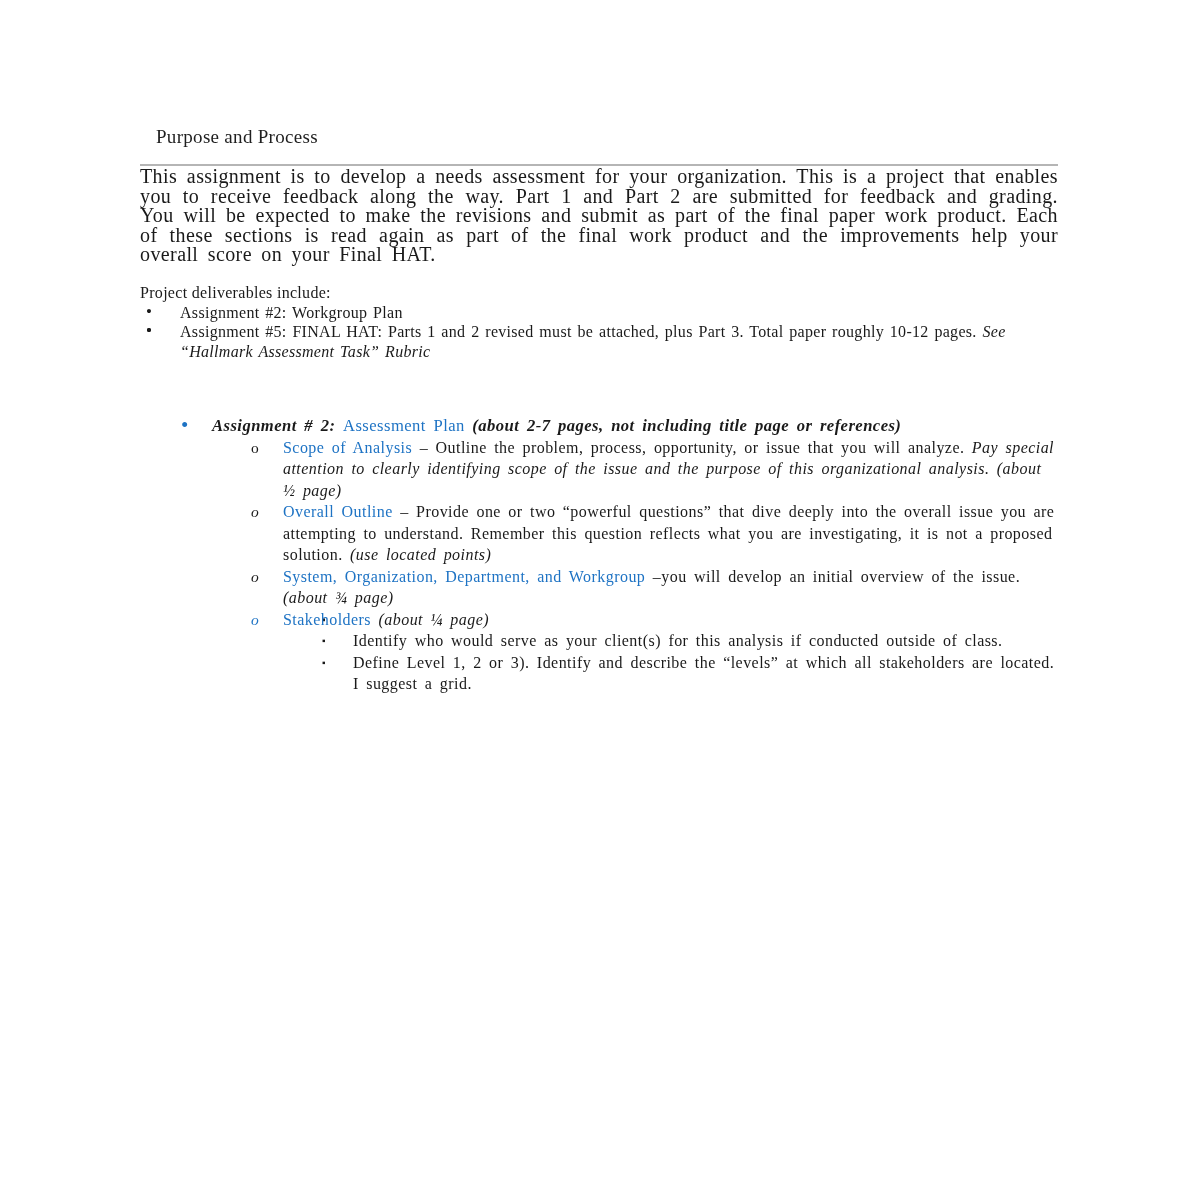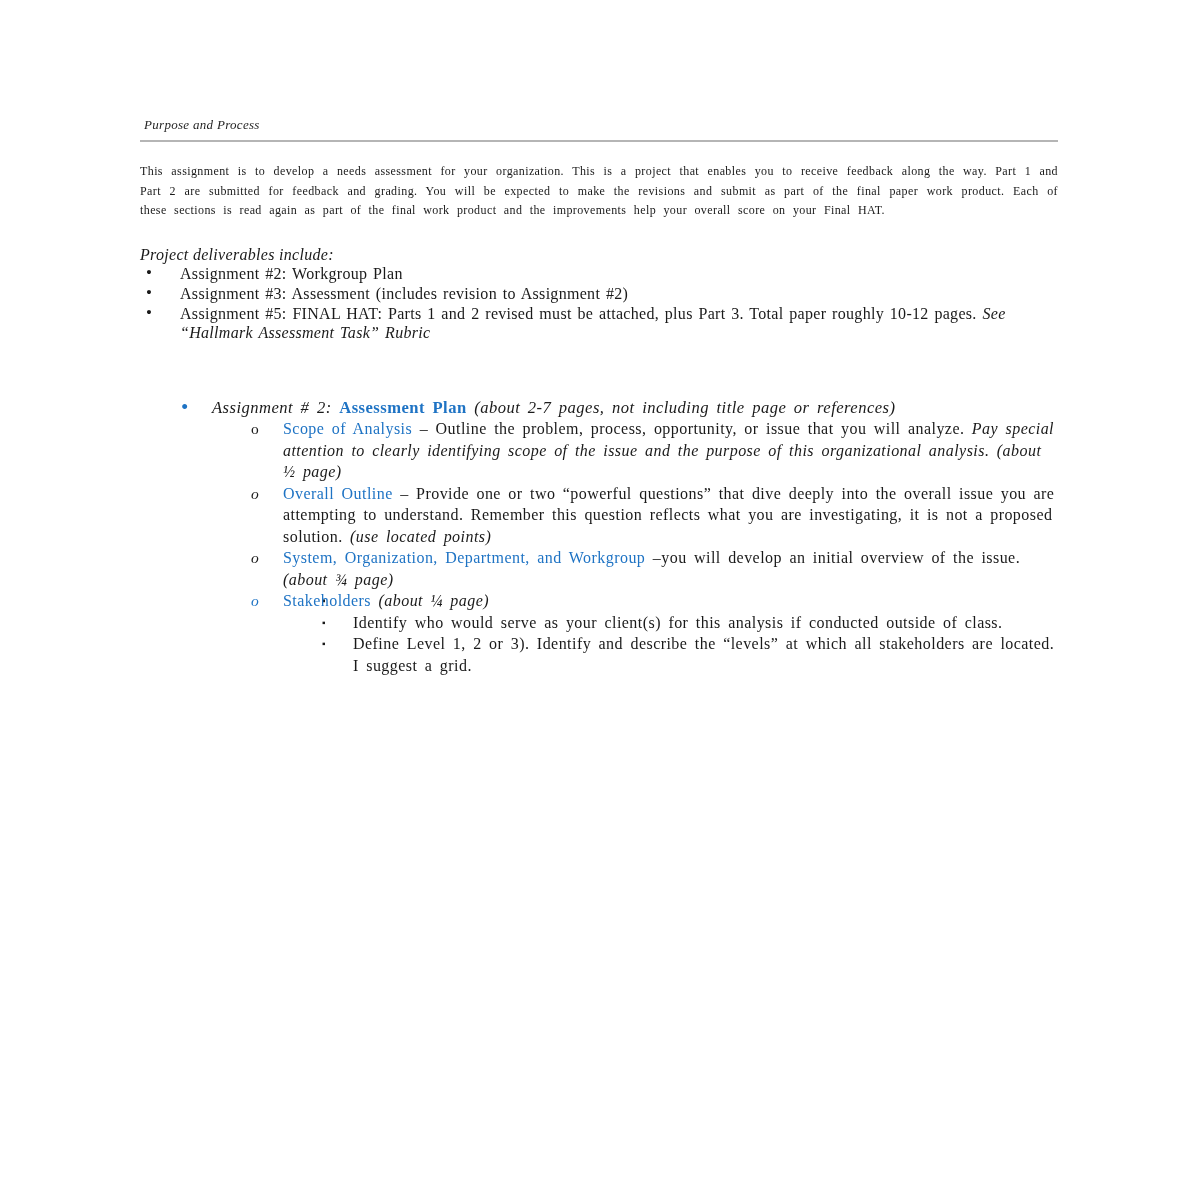--- a/index.html
+++ b/index.html
@@ -12,66 +12,64 @@
     color: #1a1a1a;
     overflow: hidden;
   }
   .page {
     position: absolute;
     left: 140px;
     top: 109px;
     width: 918px;
   }
   .heading {
-    font-size: 13px;
+    font-size: 19px;
     line-height: 23px;
     font-weight: 400;
-    margin: 4px;
+    margin: 16px;
     color: #1f1f1f;
     letter-spacing: 0.3px;
-    font-style: italic;
   }
   .heading-rule {
     border: none;
     border-top: 2px solid #b5b5b5;
     margin: 0 0 0 0;
   }
   .intro {
-    margin: 20px 0 0 0;
-    font-size: 12px;
+    margin: 1px 0 0 0;
+    font-size: 20px;
     line-height: 19.6px;
     text-align: justify;
     letter-spacing: 0.4px;
     word-spacing: 4px;
   }
   .deliv-label {
-    margin: 24px 0 0 0;
+    margin: 18px 0 0 0;
     font-size: 16px;
     line-height: 19.6px;
     letter-spacing: 0.3px;
-    font-style: italic;
   }
   .deliv-list {
     font-size: 16px;
     line-height: 19.6px;
     letter-spacing: 0.3px;
     word-spacing: 1.5px;
   }
   .row {
     position: relative;
   }
   .deliv-list .row { padding-left: 40px; }
   .deliv-list .mk {
     position: absolute;
     left: 6px;
     top: -1px;
     font-size: 17px;
   }
   .it { font-style: italic; }
-  .bi { font-weight: 400; font-style: italic; }
+  .bi { font-weight: 700; font-style: italic; }
   .assignment {
     margin-top: 54px;
     font-size: 16px;
     line-height: 21.5px;
     letter-spacing: 0.45px;
     word-spacing: 3px;
   }
   .lvl1 { padding-left: 72px; font-size: 16.6px; }
   .lvl1 .mk {
     position: absolute;
@@ -95,37 +93,37 @@
     position: absolute;
     left: 182px;
     top: 0;
     height: 21.5px;
     display: flex;
     align-items: center;
     font-size: 10px;
   }
   .blue { color: var(--accent, #1e73c4); }
   .lead { color: var(--accent, #1e73c4); }
-  .link { color: var(--accent, #1e73c4); font-weight: 700; }
+  .link { color: var(--accent, #1e73c4); font-weight: 400; }
 </style>
 </head>
 <body>
 
 <div class="page">
 
   <h1 class="heading">Purpose and Process</h1>
   <hr class="heading-rule">
 
   <p class="intro">This assignment is to develop a needs assessment for your organization. This is a project that enables you to receive feedback along the way. Part 1 and Part 2 are submitted for feedback and grading.  You will be expected to make the revisions and submit as part of the final paper work product.  Each of these sections is read again as part of the final work product and the improvements help your overall score on your Final HAT.</p>
 
   <p class="deliv-label">Project deliverables include:</p>
 
   <div class="deliv-list">
     <div class="row"><span class="mk">•</span><span>Assignment #2: Workgroup Plan</span><span class="it"></span></div>
-    <div class="row"><span class="mk">•</span><span>Assignment #3: Assessment (includes revision to Assignment #2)</span><span class="it"></span></div>
+    <div class="row"><span class="mk">•</span><span class="it"></span></div>
     <div class="row"><span class="mk">•</span><span>Assignment #5: FINAL HAT:  Parts 1 and 2 revised must be attached, plus Part 3.  Total paper roughly 10-12 pages. </span><span class="it">See “Hallmark Assessment Task” Rubric</span></div>
   </div>
 
   <div class="assignment">
 
     <div class="row lvl1"><span class="mk">•</span><span class="bi">Assignment # 2:  </span><span class="link">Assessment Plan</span><span class="bi"> (about 2-7 pages, not including title page or references)</span></div>
 
     <div class="row lvl2"><span class="mk">o</span><span class="lead">Scope of Analysis</span><span> – Outline the problem, process, opportunity, or issue that you will analyze. </span><span class="it">Pay special attention to clearly identifying scope of the issue and the purpose of this organizational analysis. (about ½ page)</span></div>
 
     <div class="row lvl2"><span class="mk it">o</span><span class="lead">Overall Outline</span><span> – Provide one or two “powerful questions” that dive deeply into the overall issue you are attempting to understand. Remember this question reflects what you are investigating, it is not a proposed solution. </span><span class="it">(use located points)</span></div>

